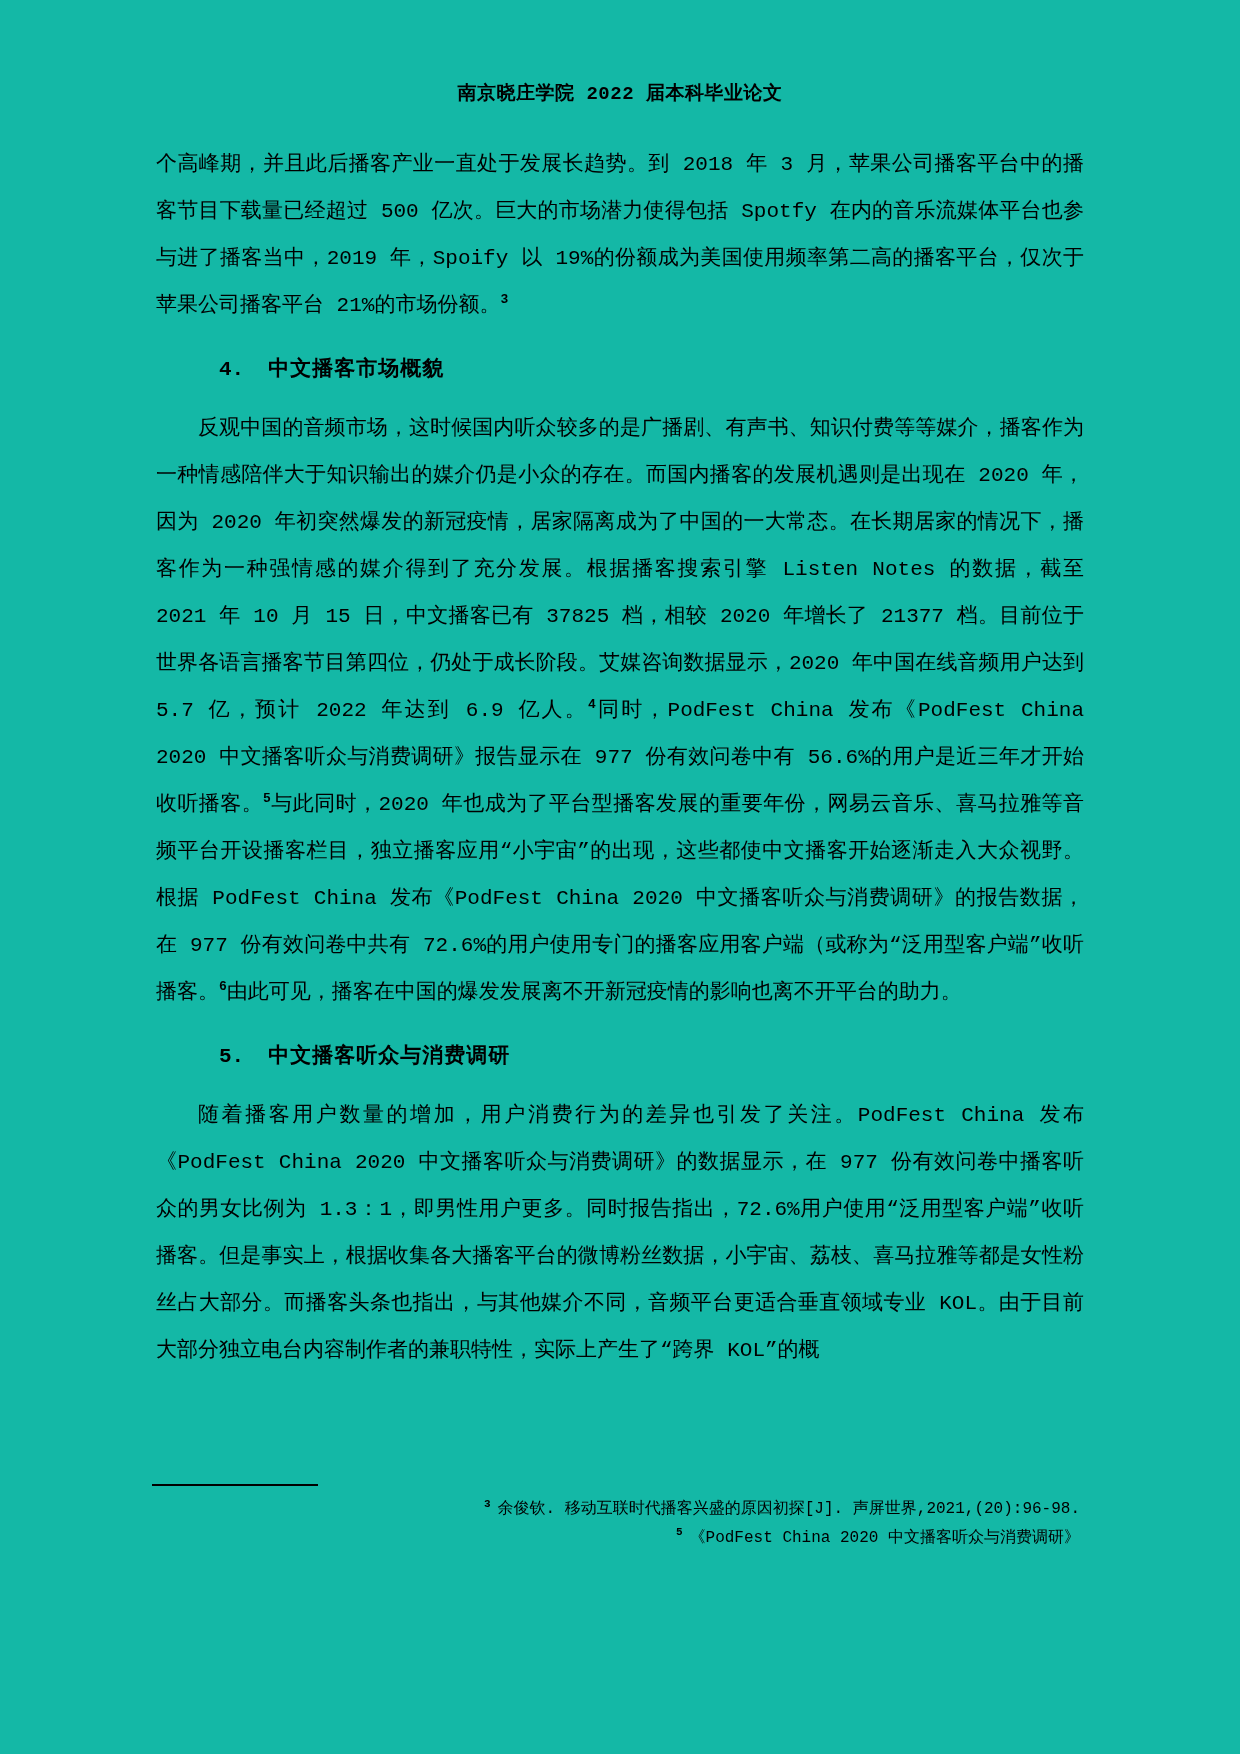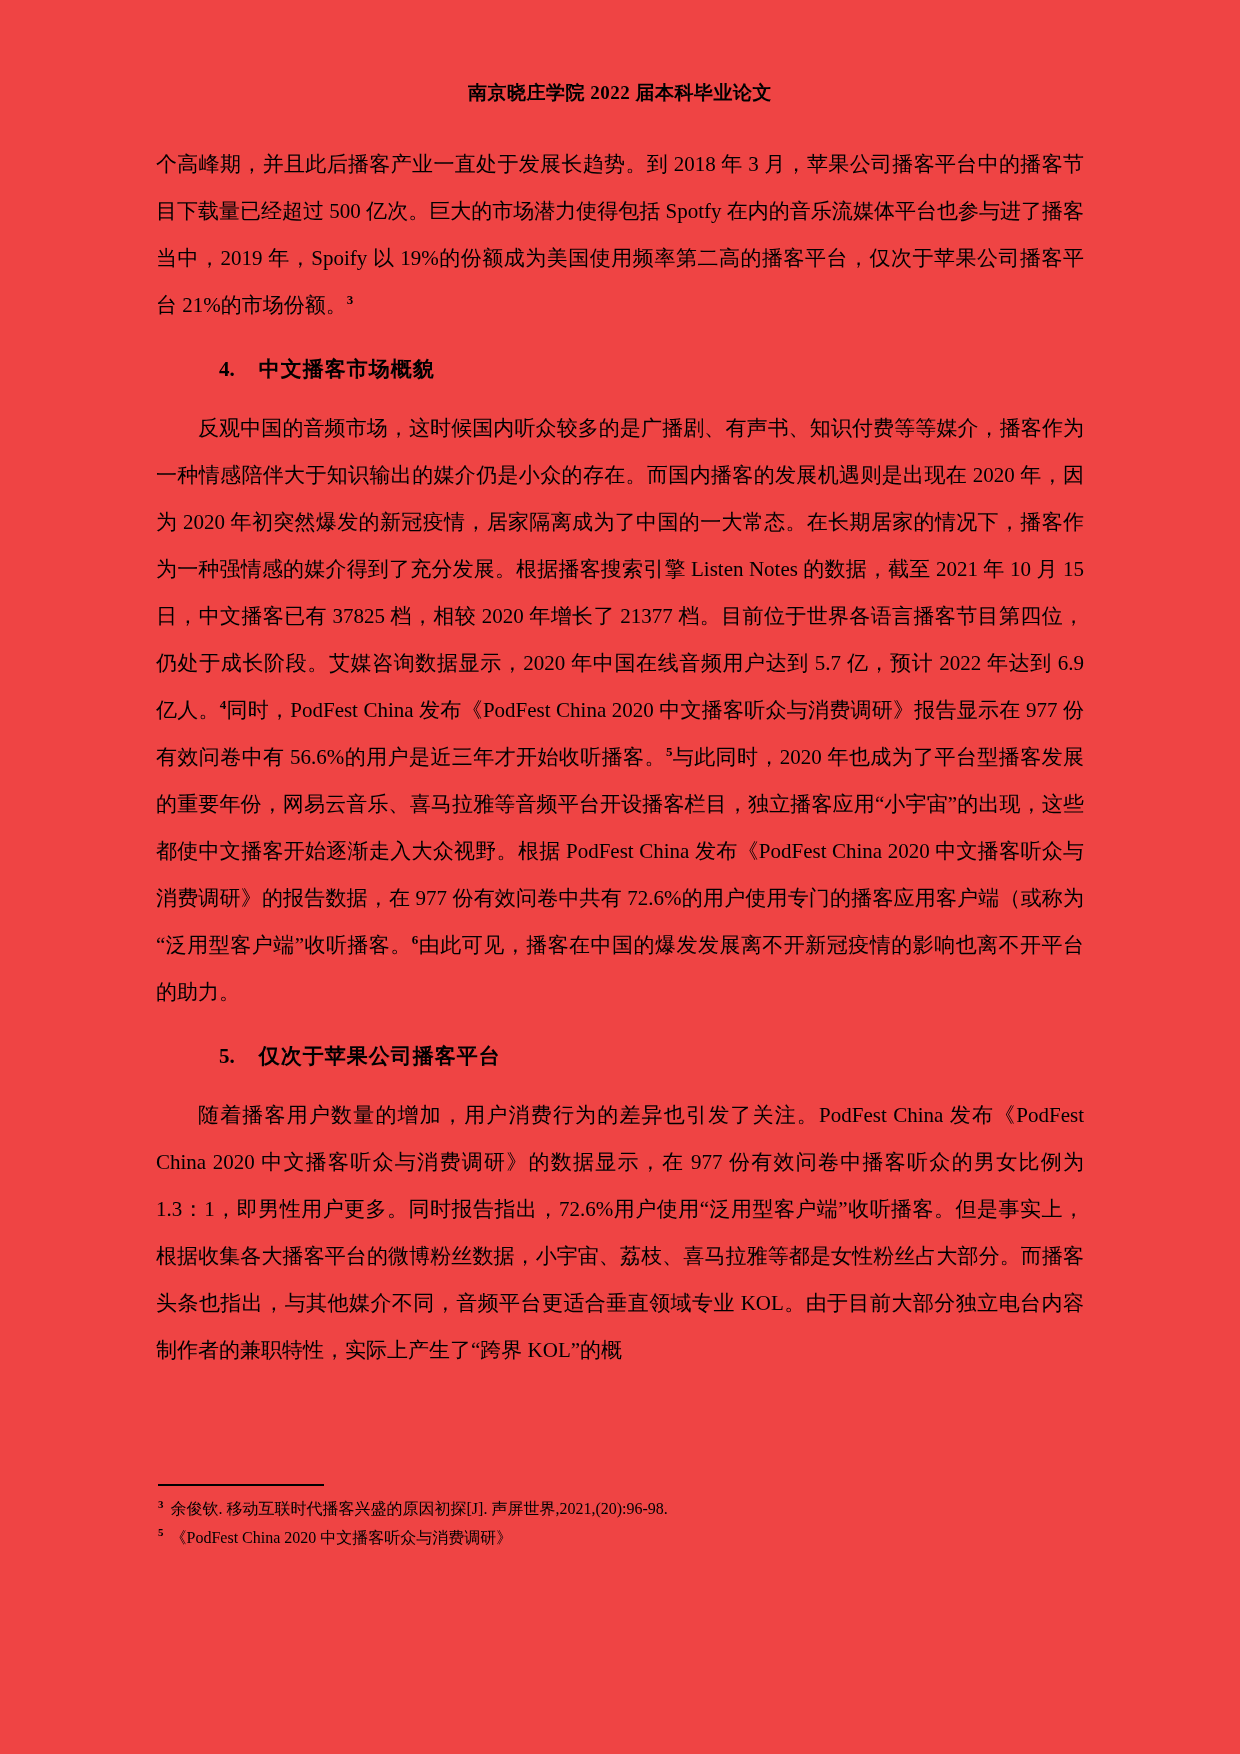--- a/index.html
+++ b/index.html
@@ -4,23 +4,23 @@
 <style>
   html, body {
     margin: 0;
     padding: 0;
     background: #ffffff;
   }
   .page {
     position: relative;
     width: 1240px;
     height: 1754px;
-    background: #ef4444;
+    background: #14b8a6;
     color: #000000;
-    font-family: Liberation Serif, serif;
+    font-family: Liberation Mono, monospace;
     overflow: hidden;
   }
   .header {
     position: absolute;
     top: 80px;
     left: 0;
     right: 0;
     text-align: center;
     font-size: 19px;
     font-weight: bold;
@@ -59,25 +59,25 @@
   }
   sup.fn-ref {
     font-size: 13px;
     line-height: 0;
     vertical-align: super;
     font-weight: bold;
   }
   .footnotes {
     position: absolute;
     top: 1484px;
-    left: 158px;
+    left: 152px;
     width: 928px;
     font-size: 16px;
     line-height: 28.5px;
-    text-align: left;
+    text-align: right;
   }
   .fn-rule {
     width: 166px;
     height: 0;
     border-top: 2px solid #000000;
     margin-bottom: 9px;
   }
   .footnote {
     margin: 0;
     white-space: nowrap;
@@ -104,21 +104,21 @@
 
     <p class="para">个高峰期，并且此后播客产业一直处于发展长趋势。到 2018 年 3 月，苹果公司播客平台中的播客节目下载量已经超过 500 亿次。巨大的市场潜力使得包括 Spotfy 在内的音乐流媒体平台也参与进了播客当中，2019 年，Spoify 以 19%的份额成为美国使用频率第二高的播客平台，仅次于苹果公司播客平台 21%的市场份额。<sup class="fn-ref">3</sup></p>
 
     <h2 class="heading">
       <span class="hnum">4.</span><span class="htitle">中文播客市场概貌</span>
     </h2>
 
     <p class="para indent">反观中国的音频市场，这时候国内听众较多的是广播剧、有声书、知识付费等等媒介，播客作为一种情感陪伴大于知识输出的媒介仍是小众的存在。而国内播客的发展机遇则是出现在 2020 年，因为 2020 年初突然爆发的新冠疫情，居家隔离成为了中国的一大常态。在长期居家的情况下，播客作为一种强情感的媒介得到了充分发展。根据播客搜索引擎 Listen Notes 的数据，截至 2021 年 10 月 15 日，中文播客已有 37825 档，相较 2020 年增长了 21377 档。目前位于世界各语言播客节目第四位，仍处于成长阶段。艾媒咨询数据显示，2020 年中国在线音频用户达到 5.7 亿，预计 2022 年达到 6.9 亿人。<sup class="fn-ref">4</sup>同时，PodFest China 发布《PodFest China 2020 中文播客听众与消费调研》报告显示在 977 份有效问卷中有 56.6%的用户是近三年才开始收听播客。<sup class="fn-ref">5</sup>与此同时，2020 年也成为了平台型播客发展的重要年份，网易云音乐、喜马拉雅等音频平台开设播客栏目，独立播客应用“小宇宙”的出现，这些都使中文播客开始逐渐走入大众视野。根据 PodFest China 发布《PodFest China 2020 中文播客听众与消费调研》的报告数据，在 977 份有效问卷中共有 72.6%的用户使用专门的播客应用客户端（或称为“泛用型客户端”收听播客。<sup class="fn-ref">6</sup>由此可见，播客在中国的爆发发展离不开新冠疫情的影响也离不开平台的助力。</p>
 
     <h2 class="heading">
-      <span class="hnum">5.</span><span class="htitle">仅次于苹果公司播客平台</span>
+      <span class="hnum">5.</span><span class="htitle">中文播客听众与消费调研</span>
     </h2>
 
     <p class="para indent">随着播客用户数量的增加，用户消费行为的差异也引发了关注。PodFest China 发布《PodFest China 2020 中文播客听众与消费调研》的数据显示，在 977 份有效问卷中播客听众的男女比例为 1.3：1，即男性用户更多。同时报告指出，72.6%用户使用“泛用型客户端”收听播客。但是事实上，根据收集各大播客平台的微博粉丝数据，小宇宙、荔枝、喜马拉雅等都是女性粉丝占大部分。而播客头条也指出，与其他媒介不同，音频平台更适合垂直领域专业 KOL。由于目前大部分独立电台内容制作者的兼职特性，实际上产生了“跨界 KOL”的概</p>
 
   </div>
 
   <div class="footnotes">
     <div class="fn-rule"></div>
 
     <p class="footnote">

